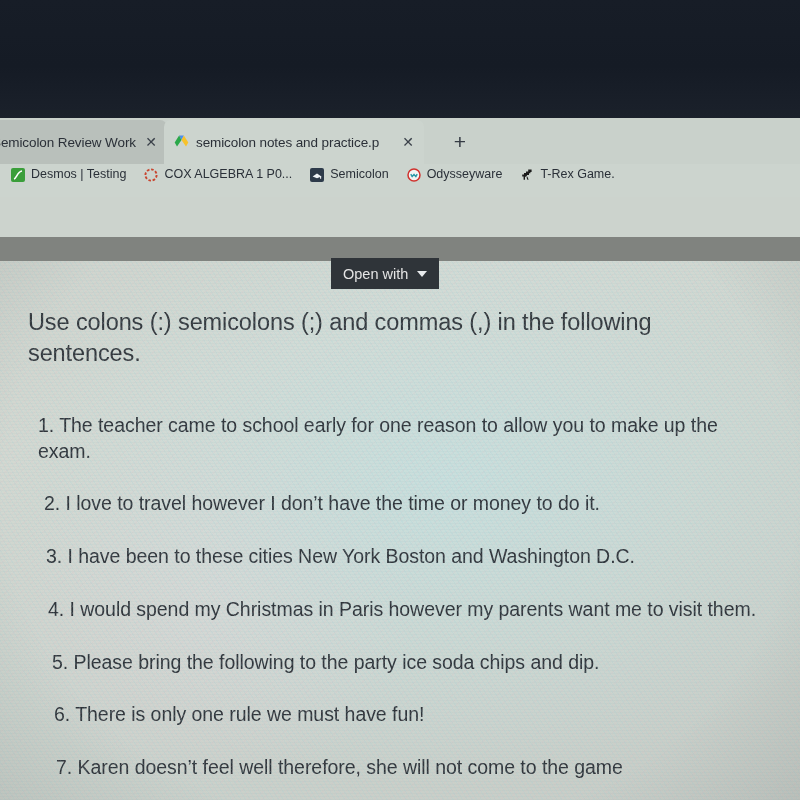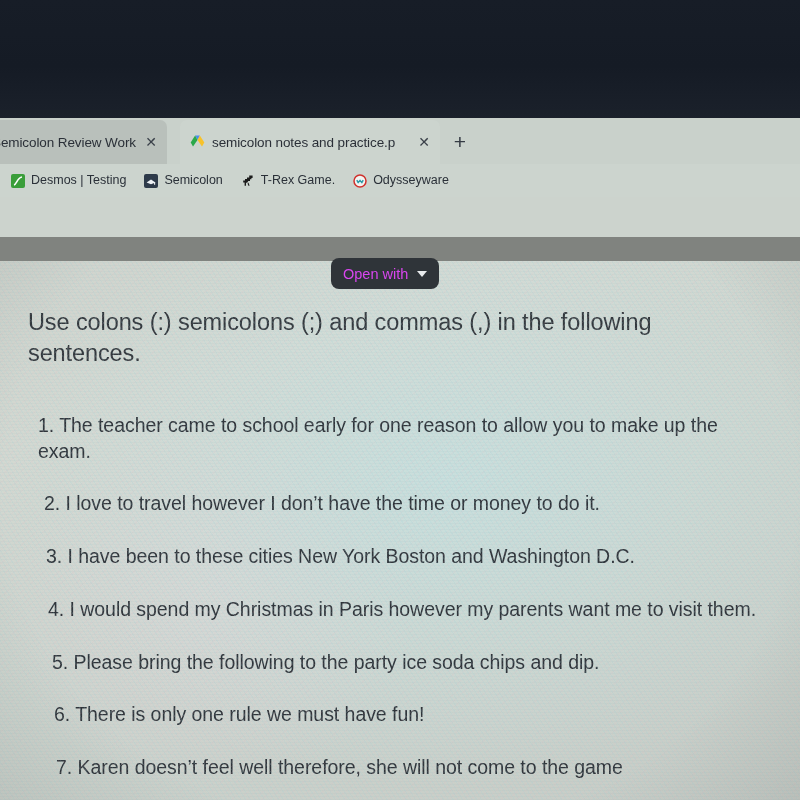--- a/index.html
+++ b/index.html
@@ -60,21 +60,21 @@
     overflow: hidden;
   }
   .tab-inactive {
     left: -18px;
     width: 185px;
     background: #b9c0bb;
     border-top-left-radius: 7px;
     border-top-right-radius: 7px;
   }
   .tab-active {
-    left: 180px;
+    left: 164px;
     width: 260px;
     background: #ccd4ce;
     border-top-left-radius: 7px;
     border-top-right-radius: 7px;
   }
   .tab-title {
     flex: 1 1 auto;
     overflow: hidden;
     text-overflow: clip;
     font-size: 13.5px;
@@ -130,21 +130,20 @@
     position: relative;
     height: 33px;
     background: #ccd4ce;
     display: flex;
     align-items: center;
     padding-left: 2px;
     gap: 0;
   }
   .bm {
     display: flex;
-    align-items: center;
     gap: 6px;
     padding: 0 9px;
     height: 26px;
     font-size: 12.5px;
     color: #2a3038;
     white-space: nowrap;
   }
   .bm-label { line-height: 1; }
 
   .ic { flex: 0 0 auto; display: block; }
@@ -221,22 +220,22 @@
   .open-with {
     position: absolute;
     left: 331px;
     top: 21px;
     height: 31px;
     padding: 0 12px;
     display: flex;
     align-items: center;
     gap: 9px;
     background: #2f3439;
-    border-radius: 8px;
-    color: #d946ef;
+    border-radius: 0;
+    color: #e5e5e5;
     font-size: 14.5px;
   }
   .chev {
     width: 0; height: 0;
     border-left: 5px solid transparent;
     border-right: 5px solid transparent;
     border-top: 6px solid #e9ecee;
   }
 
   .doc-body {
@@ -316,52 +315,60 @@
       <div class="bm">
         <span class="ic">
           <svg class="ic" width="14" height="14" viewBox="0 0 14 14">
             <rect x="0" y="0" width="14" height="14" rx="2" fill="#3a9e3a"></rect>
             <path d="M3 11 C 5.5 10.5, 6.5 3.5, 11 3" stroke="#ffffff" stroke-width="1.6" fill="none"></path>
           </svg>
         </span>
         <span class="bm-label">Desmos | Testing</span>
       </div>
 
+      <div class="bm">
+        <span class="ic">
+          <svg class="ic" width="14" height="14" viewBox="0 0 14 14">
+            <circle cx="7" cy="7" r="5.6" fill="none" stroke="#c8452f" stroke-width="1.9" stroke-dasharray="2.6 1.7"></circle>
+          </svg>
+        </span>
+        <span class="bm-label">COX ALGEBRA 1 P0...</span>
+      </div>
 
       <div class="bm">
         <span class="ic">
           <svg class="ic" width="14" height="14" viewBox="0 0 14 14">
             <rect x="0" y="0" width="14" height="14" rx="2" fill="#2d3a4a"></rect>
             <path d="M2.6 8.4 L7 5.4 L11.4 8.4 L7 10.2 Z" fill="#eef2f6"></path>
             <path d="M10.6 8.0 L10.6 10.8" stroke="#eef2f6" stroke-width="1.1"></path>
           </svg>
         </span>
         <span class="bm-label">Semicolon</span>
+      </div>
+
+      <div class="bm">
+        <span class="ic">
+          <svg class="ic" width="14" height="14" viewBox="0 0 14 14">
+            <circle cx="7" cy="7" r="6" fill="#f2f4f2" stroke="#d0312d" stroke-width="1.5"></circle>
+            <path d="M3.8 6.2 L5.2 8.6 L7.0 6.4 L8.8 8.6 L10.2 6.2" stroke="#2f9aa8" stroke-width="1.5" fill="none" stroke-linejoin="round"></path>
+          </svg>
+        </span>
+        <span class="bm-label">Odysseyware</span>
       </div>
 
       <div class="bm">
         <span class="ic">
           <svg class="ic" width="14" height="14" viewBox="0 0 14 14">
             <path d="M8.2 1.6 L11.6 1.6 L11.6 4.0 L10.4 4.0 L10.4 5.2 L9.0 5.2 L9.0 7.0
                      L7.2 7.0 L6.2 8.8 L5.0 8.8 L5.0 11.8 L3.6 11.8 L3.6 8.6
                      L2.2 8.6 L2.2 6.6 L4.0 6.6 L4.0 5.0 L6.0 5.0 L6.0 3.4 L8.2 3.4 Z" fill="#1b1b1b"></path>
             <path d="M7.4 8.6 L8.6 11.8 L7.4 11.8 L6.6 9.6 Z" fill="#1b1b1b"></path>
           </svg>
         </span>
         <span class="bm-label">T-Rex Game.</span>
-      </div>
-
-      <div class="bm">
-        <span class="ic">
-          <svg class="ic" width="14" height="14" viewBox="0 0 14 14">
-            <circle cx="7" cy="7" r="6" fill="#f2f4f2" stroke="#d0312d" stroke-width="1.5"></circle>
-            <path d="M3.8 6.2 L5.2 8.6 L7.0 6.4 L8.8 8.6 L10.2 6.2" stroke="#2f9aa8" stroke-width="1.5" fill="none" stroke-linejoin="round"></path>
-          </svg>
-        </span>
-        <span class="bm-label">Odysseyware</span>
       </div>
 
     </div>
   </div>
 
   <div class="viewer">
 
     <div class="page">
 
       <div class="name-head">Name</div>

